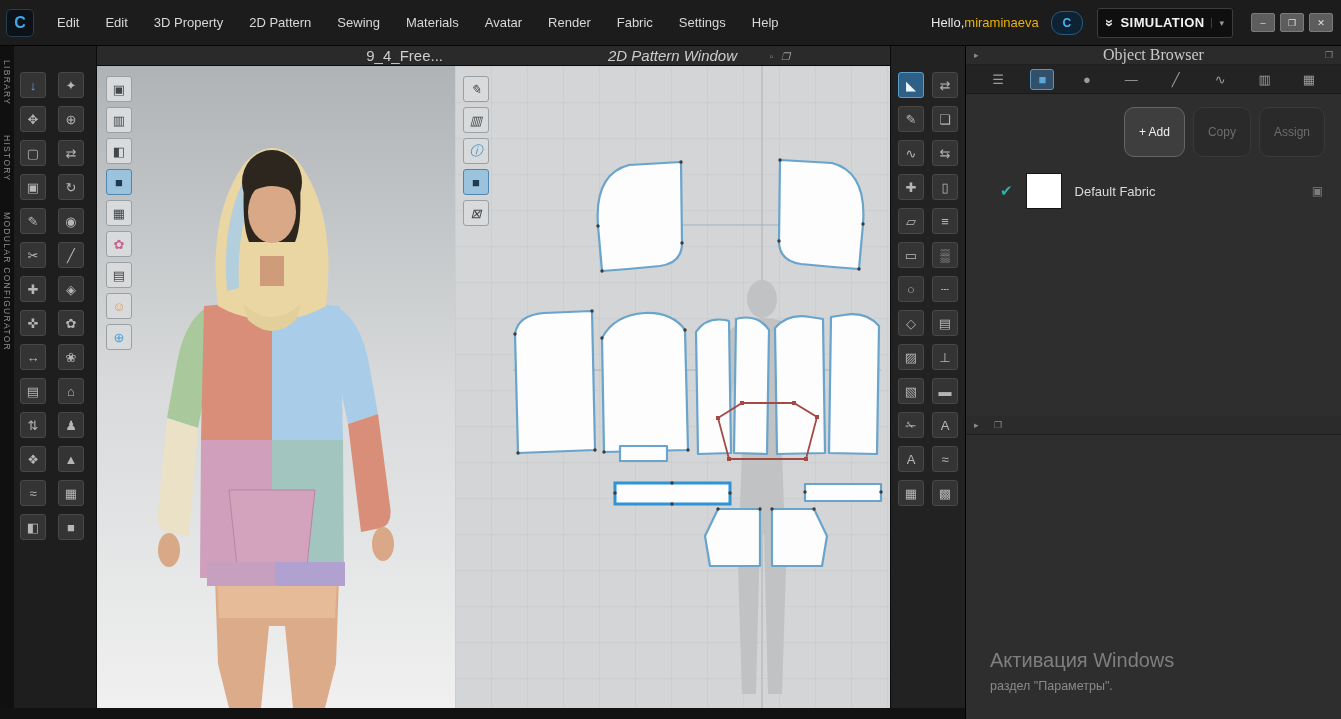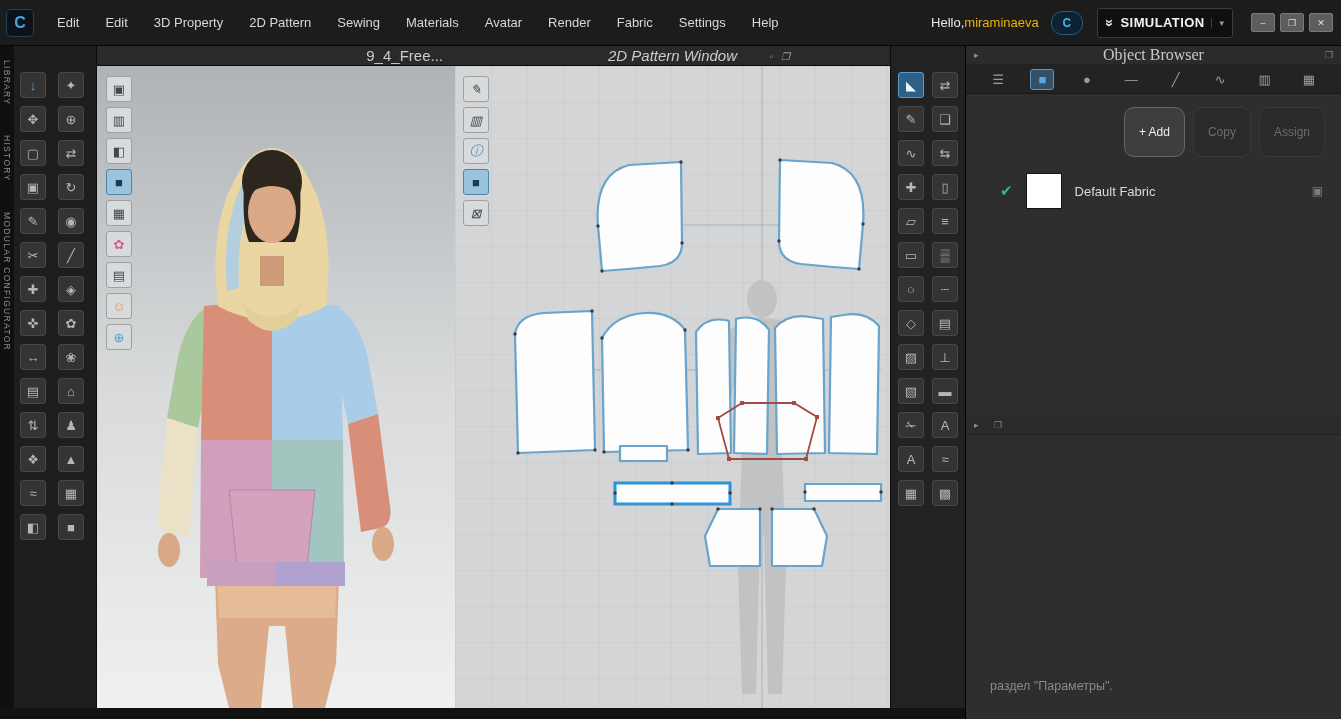--- a/index.html
+++ b/index.html
@@ -368,18 +368,19 @@
         <div class="swatch"></div>
         <span class="f-name">Default Fabric</span>
         <span class="f-action">▣</span>
       </div>
     </div>
     <div class="panel-header">
       <span class="ph-arrow">▸</span>
       <span class="ph-float">❐</span>
     </div>
     <div class="pe-content">
+      <div class="wm-title">Активация Windows</div>
       <div class="wm-line">раздел "Параметры".</div>
     </div>
   </aside>
 
   <div class="bottom-strip"></div>
 </div>
 
 </body></html>

